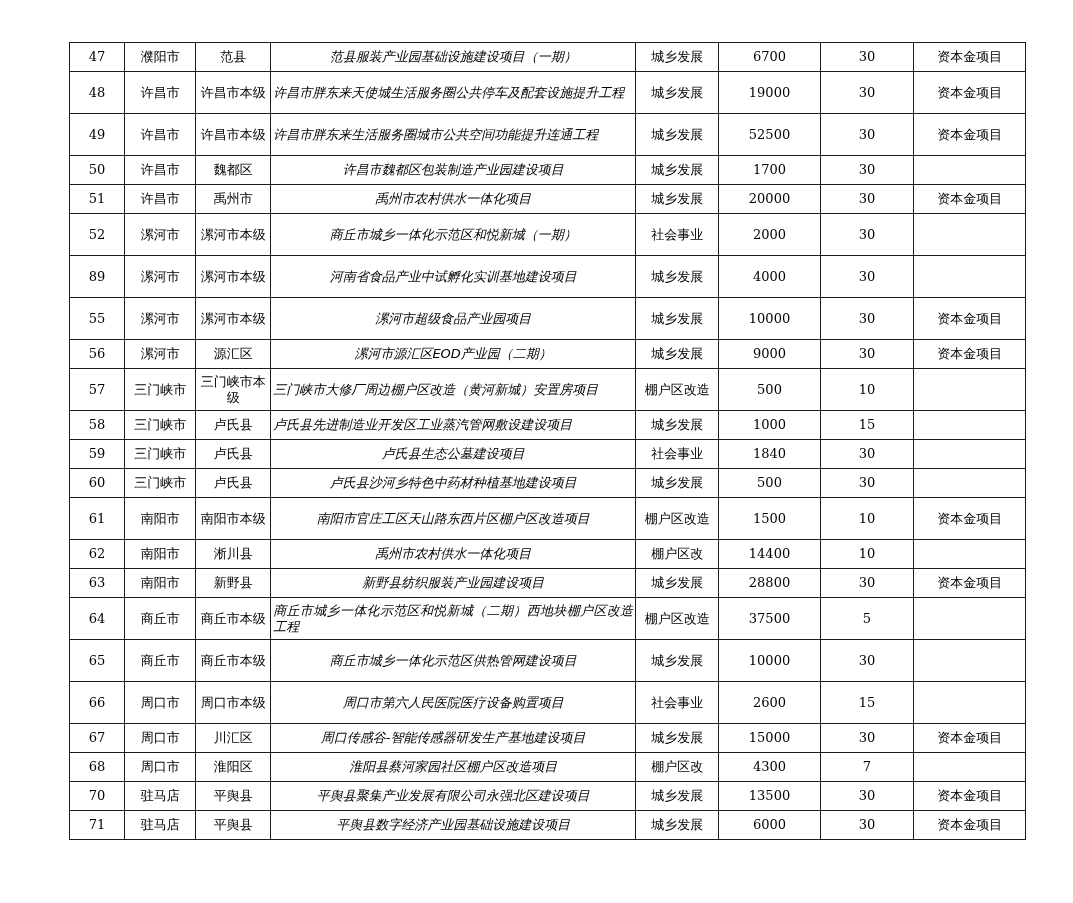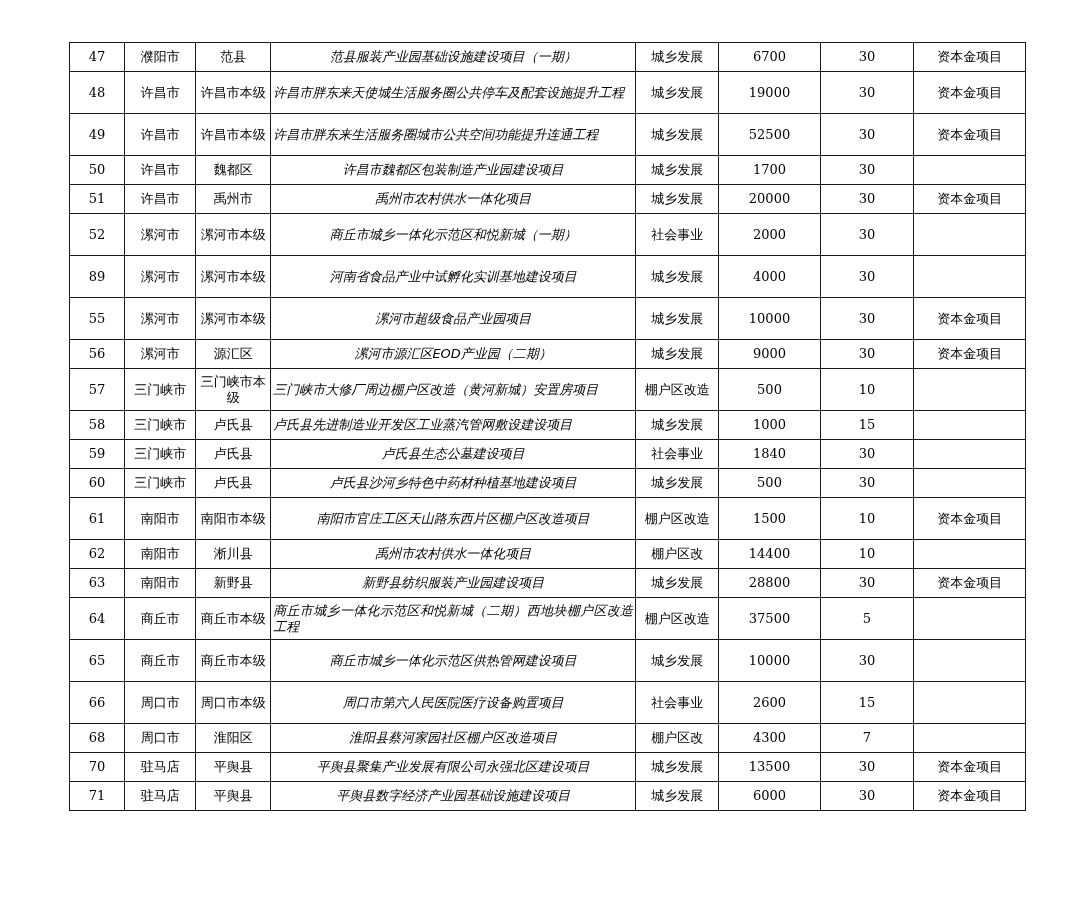--- a/index.html
+++ b/index.html
@@ -262,20 +262,30 @@
           <td class="idx">66</td>
           <td class="">周口市</td>
           <td class="">周口市本级</td>
           <td class="name">周口市第六人民医院医疗设备购置项目</td>
           <td class="">社会事业</td>
           <td class="num">2600</td>
           <td class="num">15</td>
           <td class=""></td>
         </tr>
         <tr class="h1">
+          <td class="idx">67</td>
+          <td class="">周口市</td>
+          <td class="">川汇区</td>
+          <td class="name">周口传感谷-智能传感器研发生产基地建设项目</td>
+          <td class="">城乡发展</td>
+          <td class="num">15000</td>
+          <td class="num">30</td>
+          <td class="">资本金项目</td>
+        </tr>
+        <tr class="h1">
           <td class="idx">68</td>
           <td class="">周口市</td>
           <td class="">淮阳区</td>
           <td class="name">淮阳县蔡河家园社区棚户区改造项目</td>
           <td class="">棚户区改</td>
           <td class="num">4300</td>
           <td class="num">7</td>
           <td class=""></td>
         </tr>
         <tr class="h1">

